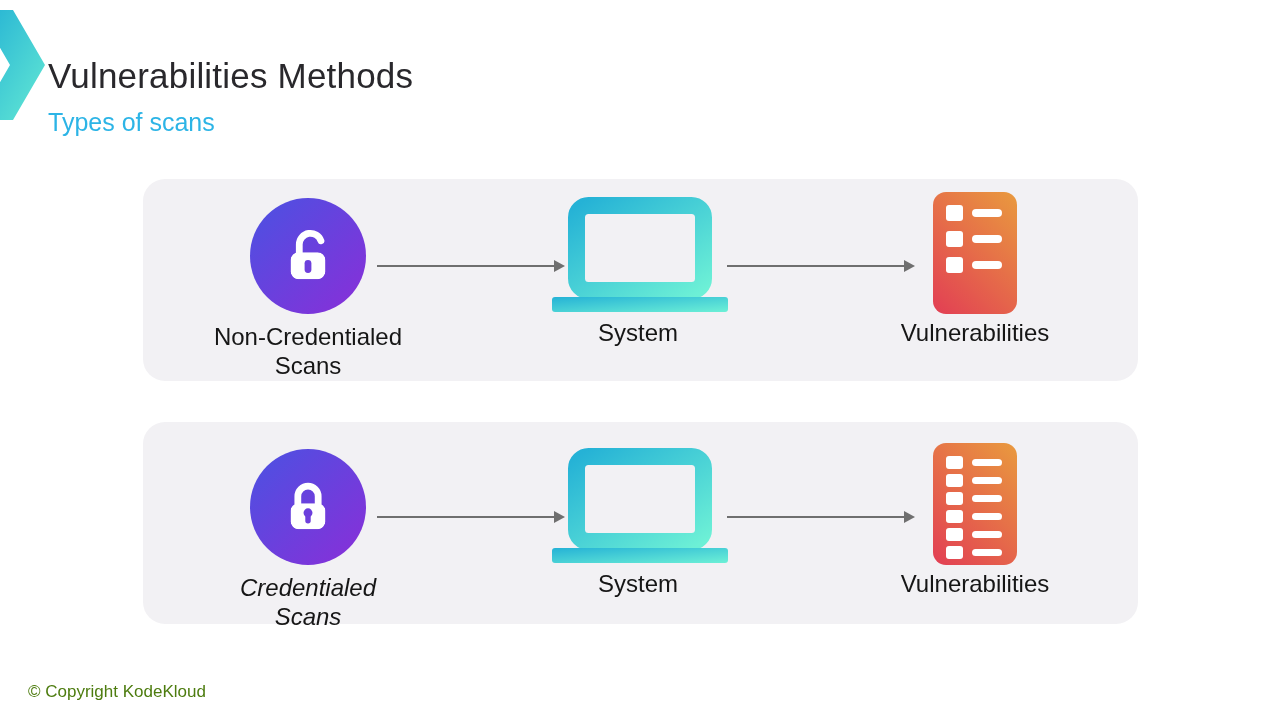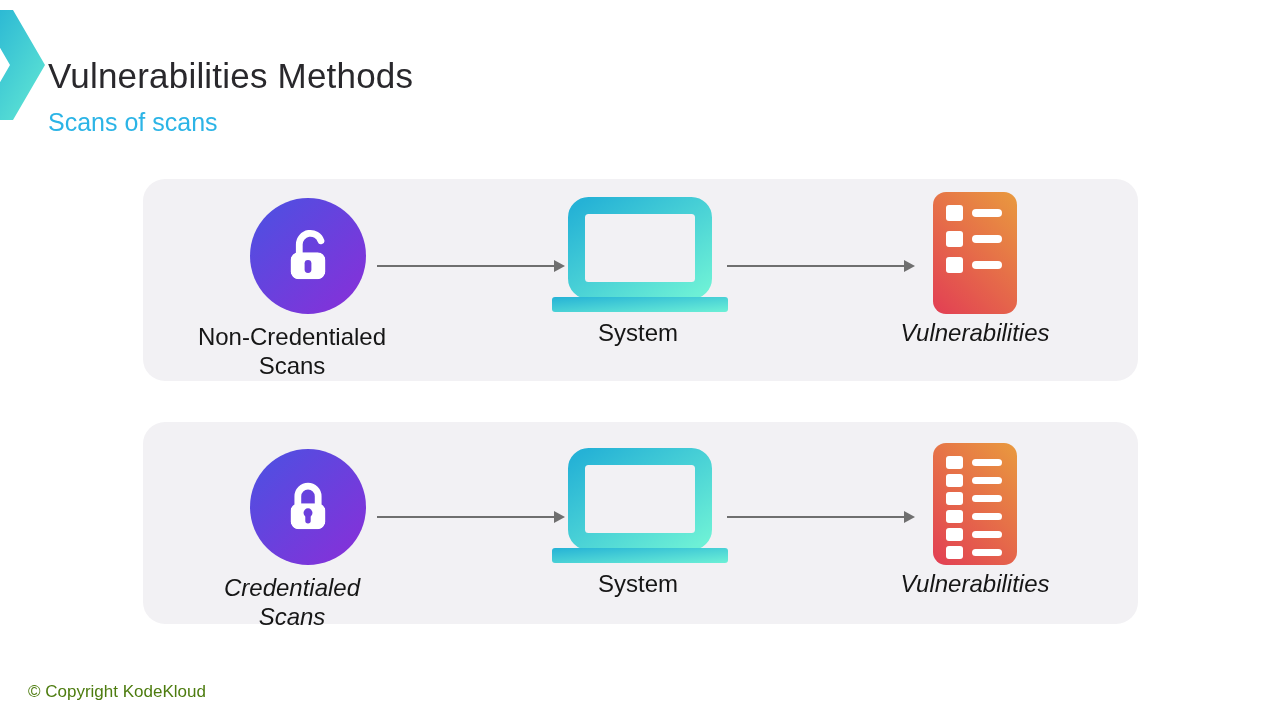--- a/index.html
+++ b/index.html
@@ -76,23 +76,23 @@
   .arrow.a2 { left: 727px; }
   .arrow.row-1 { top: 265px; }
   .arrow.row-2 { top: 516px; }
 
   
   .node-label {
     font-size: 24px; color: #161616; text-align: center; line-height: 29px;
     font-weight: 400;
   }
   .node-label span { display: block; }
-  .lbl-scan  { left: 172px; width: 240px; }
+  .lbl-scan  { left: 188px; width: 240px; }
   .lbl-sys   { left: 558px; width: 160px; }
-  .lbl-vuln  { left: 875px; width: 200px; font-style: italic; }
+  .lbl-vuln  { left: 875px; width: 200px; }
   .lbl-scan.row-1 { top: 322px; }
   .lbl-sys.row-1  { top: 318px; }
   .lbl-vuln.row-1 { top: 318px; }
   .lbl-scan.row-2 { top: 573px; font-style: italic; }
   .lbl-sys.row-2  { top: 569px; }
   .lbl-vuln.row-2 { top: 569px; }
 
   
   .copyright {
     left: 28px; top: 682px;
@@ -106,21 +106,21 @@
   <defs>
     <linearGradient id="logog" x1="0" y1="0" x2="1" y2="1">
       <stop offset="0" stop-color="#22b0d4"></stop>
       <stop offset="1" stop-color="#64e9d4"></stop>
     </linearGradient>
   </defs>
   <polygon points="-22,0 13,0 45,55 13,110 -22,110 10,55" fill="url(#logog)"></polygon>
 </svg>
 
 <div class="abs page-title">Vulnerabilities Methods</div>
-<div class="abs page-subtitle">Scans of scans</div>
+<div class="abs page-subtitle">Types of scans</div>
 
 <div class="abs panel row-1"></div>
 
 <div class="abs scan-circle row-1">
   <svg width="62" height="62" viewBox="0 0 64 64">
     <defs>
       <mask id="lockm0">
         <rect x="14" y="28" width="36" height="28" rx="8" fill="#fff"></rect>
         <rect x="28.5" y="36" width="7" height="13.5" rx="3.5" fill="#000"></rect>
       </mask>

